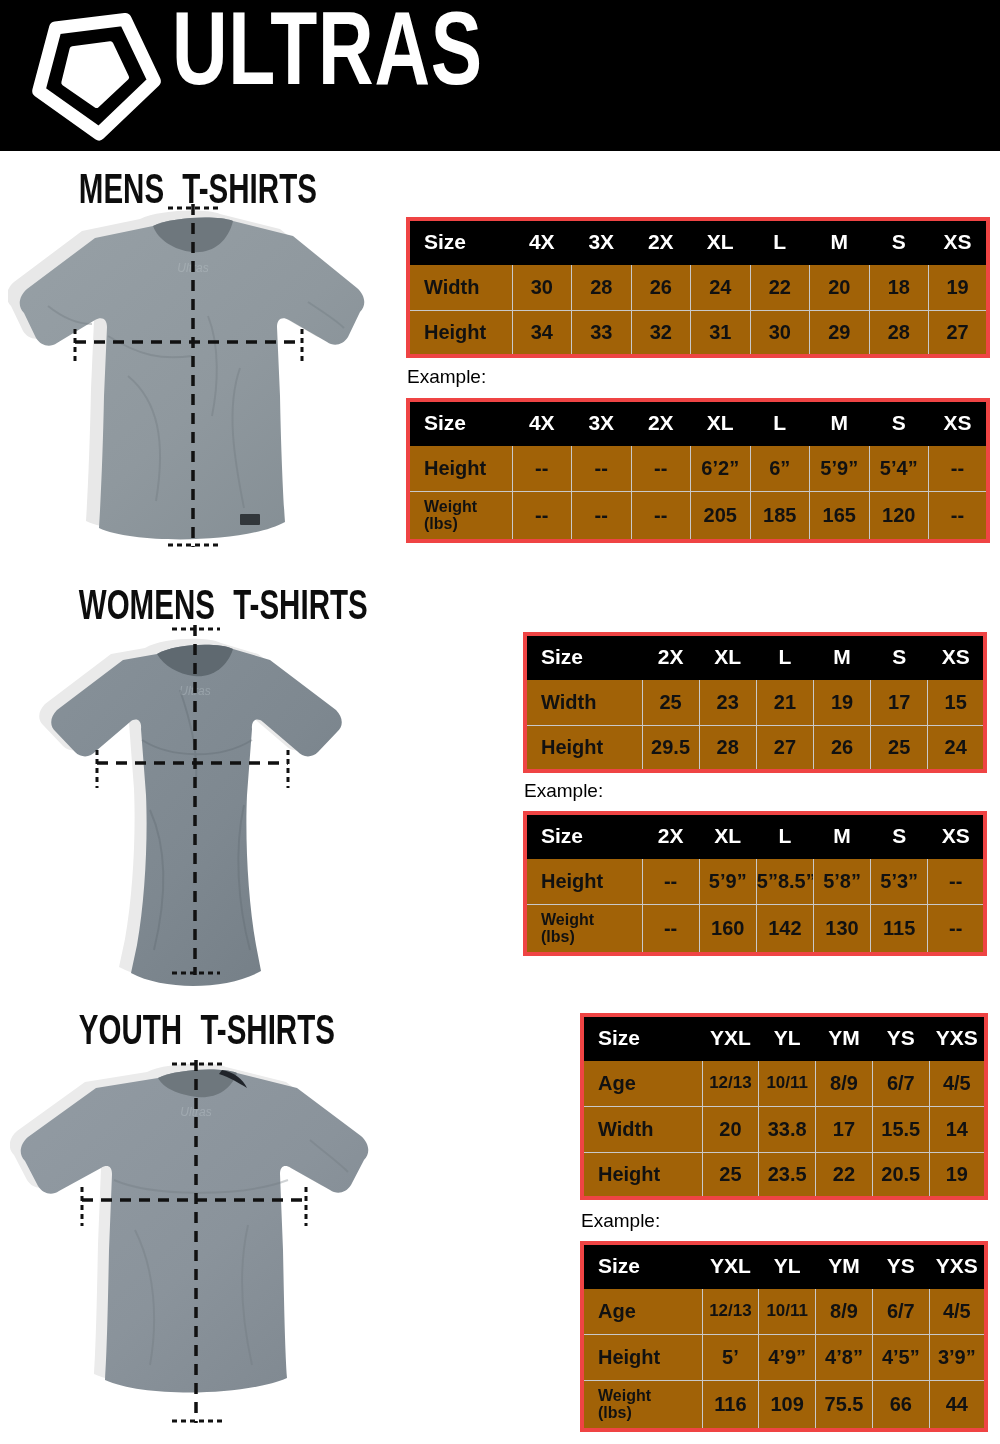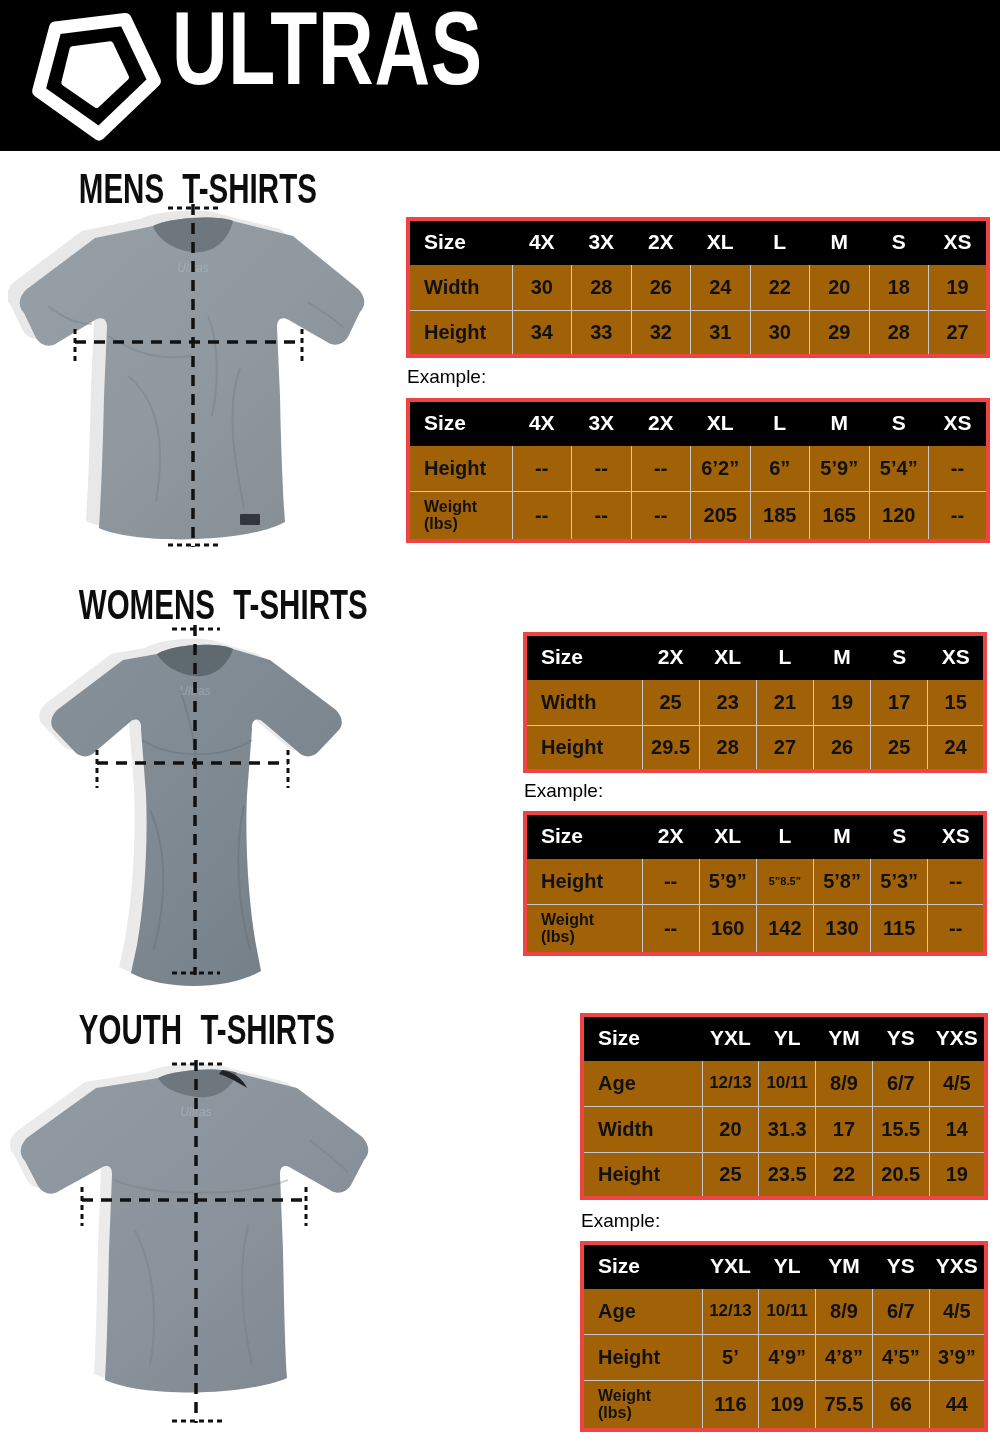--- a/index.html
+++ b/index.html
@@ -35,21 +35,21 @@
   table.sizes th,table.sizes td{border:1px solid #c9c9c9;font-weight:bold;color:#111;
               text-align:center;font-size:20px;padding:0;overflow:hidden;}
   table.sizes thead th{background:#000;color:#fff;border-color:#000;font-size:21px;}
   table.sizes th.rowlabel{text-align:left;padding-left:14px;}
   table.sizes thead tr{height:45px;}
   table.sizes tbody tr{height:46px;}
   table.sizes tbody tr.tall{height:50px;margin-top:18px;}
   .yt tbody tr{height:45px;}
   table.sizes .small{font-size:16px;line-height:17px;white-space:pre-line;}
   table.sizes .snug{font-size:17px;margin-left:36px;}
-  table.sizes .tight{font-size:11px;margin-left:48px;}
+  table.sizes .tight{font-size:20px;margin-left:48px;}
 
   #mens-size-table{left:406px;top:217px;width:584px;}
   #mens-example-table{left:406px;top:398px;width:584px;}
   #womens-size-table{left:523px;top:632px;width:464px;}
   #womens-example-table{left:523px;top:811px;width:464px;}
   #youth-size-table{left:580px;top:1013px;width:408px;}
   #youth-example-table{left:580px;top:1241px;width:408px;}
 
   
   .shirt{position:absolute;}
@@ -399,21 +399,21 @@
           <th class="rowlabel">Age</th>
           <td class="snug">12/13</td>
           <td class="snug">10/11</td>
           <td>8/9</td>
           <td>6/7</td>
           <td>4/5</td>
         </tr>
         <tr>
           <th class="rowlabel">Width</th>
           <td>20</td>
-          <td>31.3</td>
+          <td>33.8</td>
           <td>17</td>
           <td>15.5</td>
           <td>14</td>
         </tr>
         <tr>
           <th class="rowlabel">Height</th>
           <td>25</td>
           <td>23.5</td>
           <td>22</td>
           <td>20.5</td>

